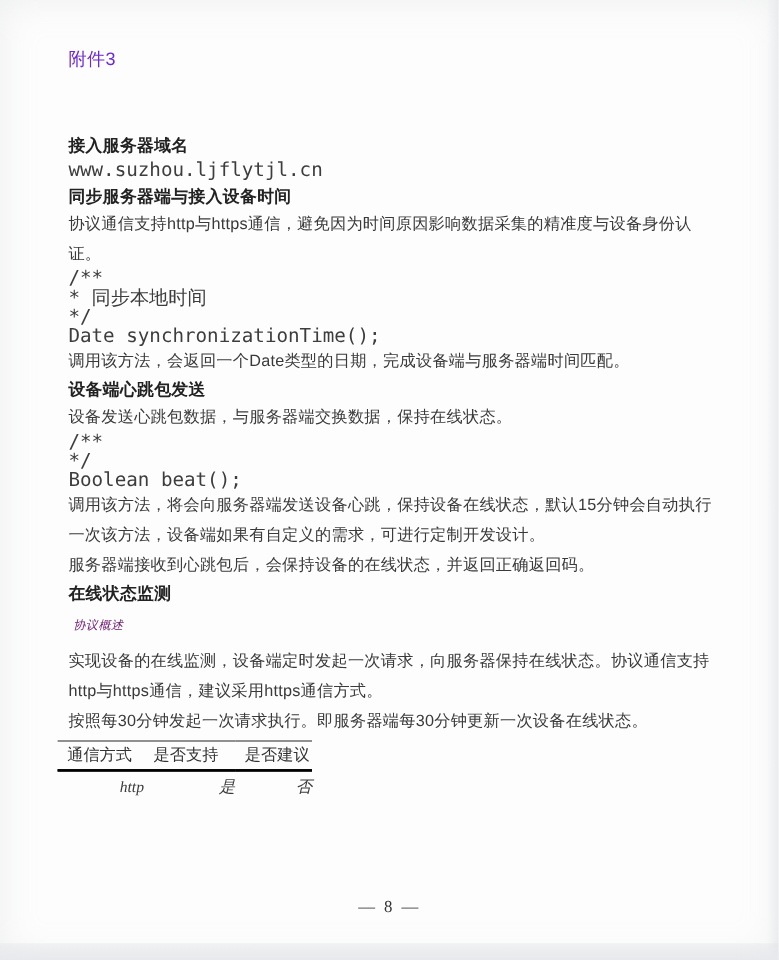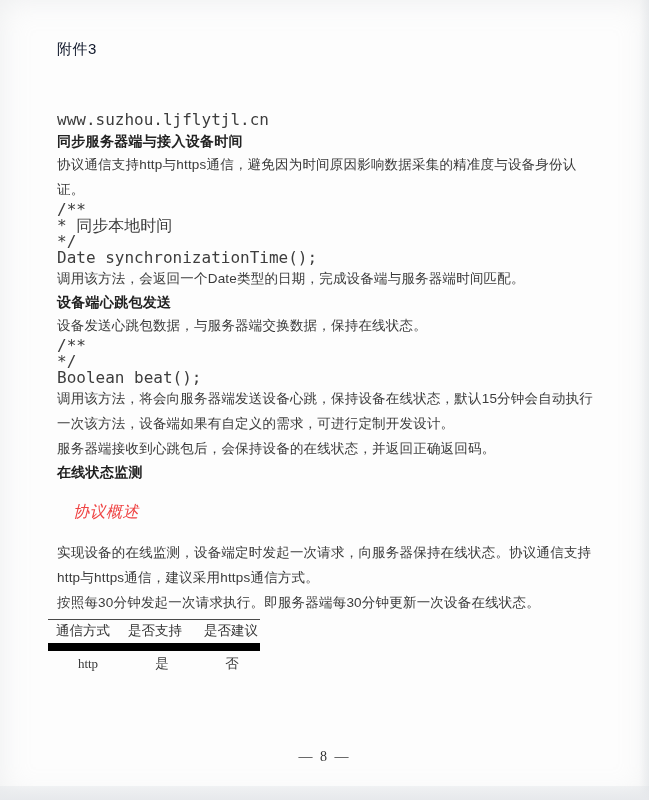--- a/index.html
+++ b/index.html
@@ -14,21 +14,21 @@
     background: #fdfdfd;
     overflow: hidden;
     font-family: "Liberation Sans", sans-serif;
     color: #3a3a3a;
     box-shadow: inset 0 0 30px rgba(190,195,200,0.25);
   }
   .attachment-label {
     padding-top: 40px;
     margin-left: 57px;
     font-size: 15px;
-    color: #0f172a;
+    color: #6d28d9;
     letter-spacing: 0.5px;
   }
   .doc-title {
     margin: 34px 40px 0 40px;
     text-align: center;
     font-size: 23px;
     font-weight: 700;
     color: #1e1e1e;
     letter-spacing: 1px;
   }
@@ -57,57 +57,58 @@
     line-height: 16px;
   }
   .body-text {
     margin: 0;
     font-size: 13.5px;
     line-height: 25px;
     color: #3a3a3a;
     letter-spacing: 0.2px;
   }
   .sub-heading-italic {
-    margin: 16px;
-    font-size: 16px;
+    margin: 4px;
+    font-size: 10px;
     font-style: italic;
     font-weight: 400;
-    color: #ef4444;
+    color: #701a75;
     line-height: 25px;
     letter-spacing: 0.5px;
   }
   .comm-table {
     border-collapse: collapse;
     margin-left: -9px;
     margin-top: 4px;
     width: 212px;
     table-layout: fixed;
   }
   .comm-table col.c1 { width: 72px; }
   .comm-table col.c2 { width: 76px; }
   .comm-table col.c3 { width: 64px; }
   .comm-table thead tr {
     border-top: 1px solid #4a4a4a;
-    border-bottom: 8px solid #000000;
+    border-bottom: 2px solid #000000;
   }
   .comm-table th {
     font-size: 13.5px;
     font-weight: 400;
     color: #333333;
     text-align: left;
     padding: 2px 0 3px 8px;
     line-height: 18px;
     white-space: nowrap;
   }
   .comm-table td {
     font-size: 13.5px;
     color: #3a3a3a;
-    text-align: center;
+    text-align: right;
     padding: 4px 0 2px 8px;
     line-height: 18px;
+    font-style: italic;
   }
   .comm-table td.latin {
     font-family: "Liberation Serif", serif;
     font-size: 13px;
   }
   .page-number {
     position: absolute;
     bottom: 35px;
     left: 0;
     width: 100%;
@@ -137,20 +138,21 @@
 </head>
 <body>
 
 <div class="page">
 
   <div class="attachment-label">附件3</div>
 
 
   <div class="content">
 
+    <h2 class="section-heading">接入服务器域名</h2>
     <div class="code-line">www.suzhou.ljflytjl.cn</div>
 
     <h2 class="section-heading">同步服务器端与接入设备时间</h2>
     <p class="body-text">协议通信支持http与https通信，避免因为时间原因影响数据采集的精准度与设备身份认证。</p>
     <div class="code-block">
       <div class="code-line">/**</div>
       <div class="code-line">* 同步本地时间</div>
       <div class="code-line">*/</div>
       <div class="code-line">Date synchronizationTime();</div>
     </div>

